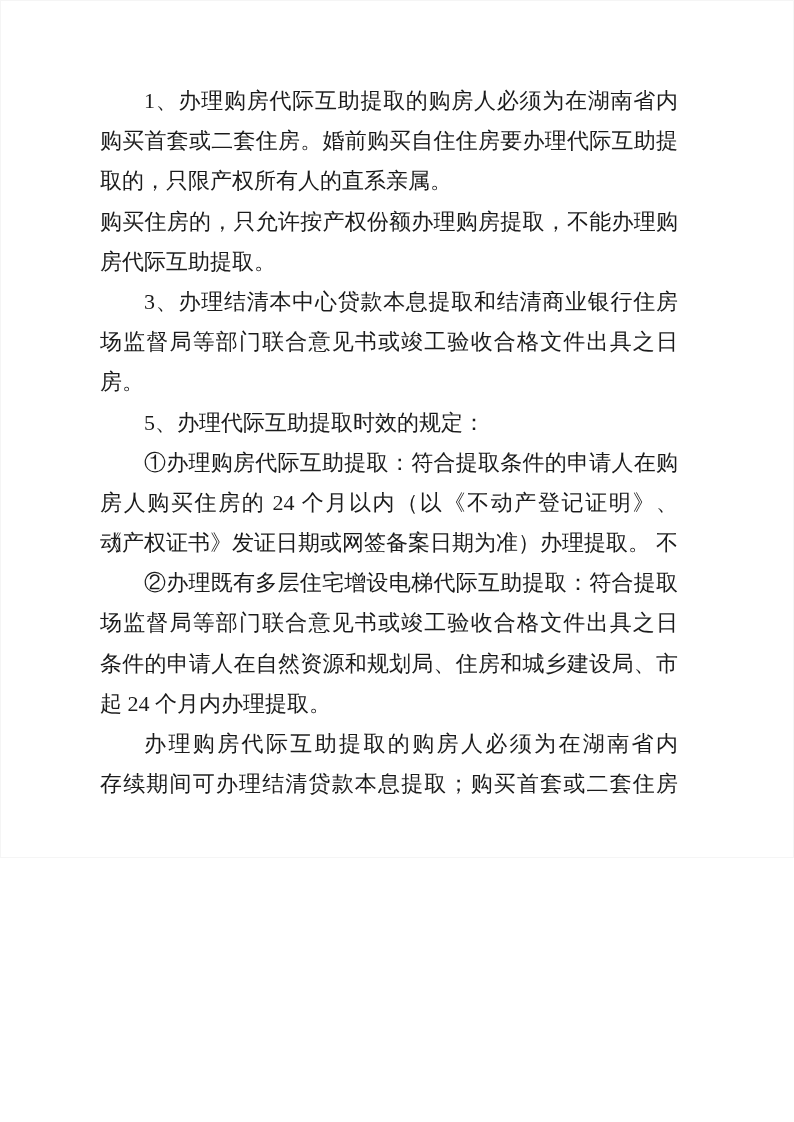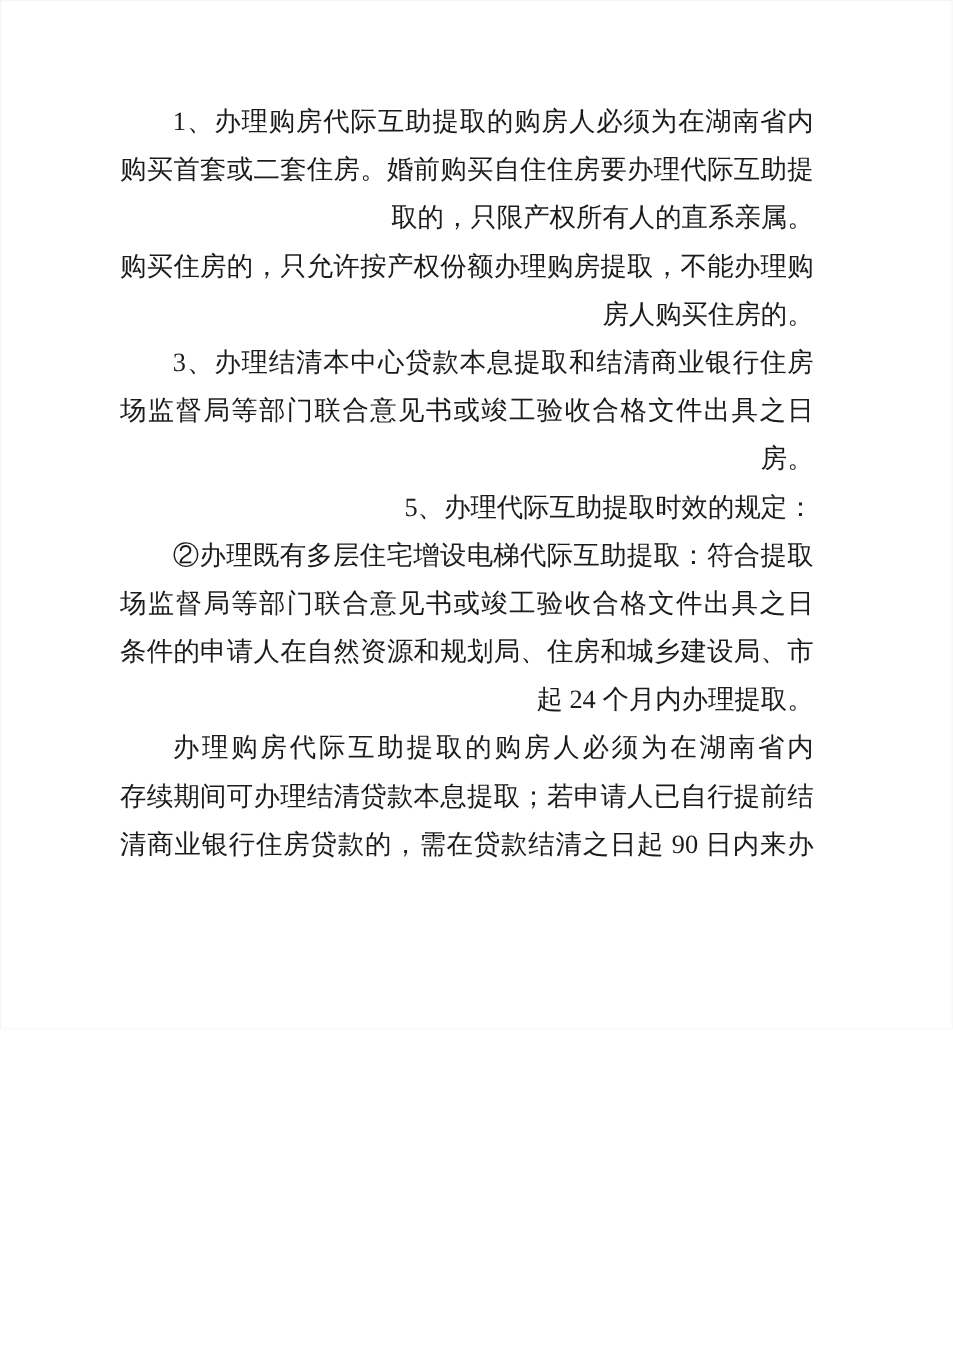--- a/index.html
+++ b/index.html
@@ -24,21 +24,21 @@
     font-size: 22px;
     color: #1b1b1b;
   }
   .paragraph {
     margin: 0;
     padding: 0;
   }
   .text-line {
     height: 40.2px;
     line-height: 40.2px;
-    text-align: right;
+    text-align: left;
   }
   .text-line.full {
     text-align: justify;
     text-align-last: justify;
     text-justify: inter-character;
   }
   .text-line.first {
     text-indent: 44px;
   }
   .footer {
@@ -59,36 +59,40 @@
 
 <div class="page">
   <div class="text-content">
       <div class="paragraph">
         <div class="text-line first full">1、办理购房代际互助提取的购房人必须为在湖南省内</div>
         <div class="text-line full">购买首套或二套住房。婚前购买自住住房要办理代际互助提</div>
         <div class="text-line last">取的，只限产权所有人的直系亲属。</div>
       </div>
       <div class="paragraph">
         <div class="text-line full">购买住房的，只允许按产权份额办理购房提取，不能办理购</div>
-        <div class="text-line last">房人购买住房的。</div>
+        <div class="text-line last">房代际互助提取。</div>
       </div>
       <div class="paragraph">
         <div class="text-line first full">3、办理结清本中心贷款本息提取和结清商业银行住房</div>
         <div class="text-line full">场监督局等部门联合意见书或竣工验收合格文件出具之日</div>
         <div class="text-line last">房。</div>
       </div>
       <div class="paragraph">
         <div class="text-line first last">5、办理代际互助提取时效的规定：</div>
       </div>
       <div class="paragraph">
+        <div class="text-line first full">①办理购房代际互助提取：符合提取条件的申请人在购</div>
+        <div class="text-line full">房人购买住房的 24 个月以内（以《不动产登记证明》、《不</div>
+        <div class="text-line last">动产权证书》发证日期或网签备案日期为准）办理提取。</div>
+      </div>
+      <div class="paragraph">
         <div class="text-line first full">②办理既有多层住宅增设电梯代际互助提取：符合提取</div>
         <div class="text-line full">场监督局等部门联合意见书或竣工验收合格文件出具之日</div>
         <div class="text-line full">条件的申请人在自然资源和规划局、住房和城乡建设局、市</div>
         <div class="text-line last">起 24 个月内办理提取。</div>
       </div>
       <div class="paragraph">
         <div class="text-line first full">办理购房代际互助提取的购房人必须为在湖南省内</div>
-        <div class="text-line full">存续期间可办理结清贷款本息提取；若申请人已自行提前结</div>
-        <div class="text-line full">清商业银行住房贷款的，需在贷款结清之日起 90 日内来办</div>
+        <div class="text-line full">存续期间可办理结清贷款本息提取；购买首套或二套住房</div>
       </div>
     </div>
   <div class="footer">57 / 64</div>
 </div>
 
 </body></html>

